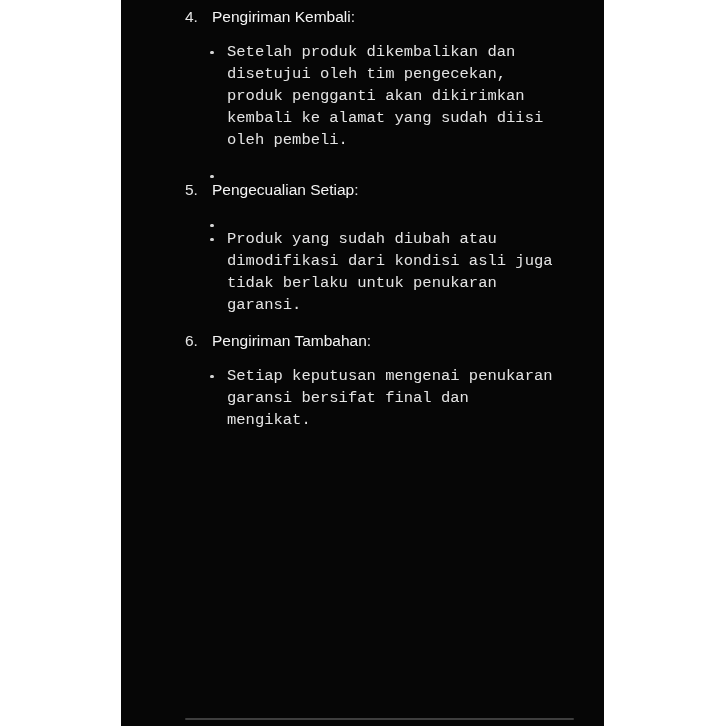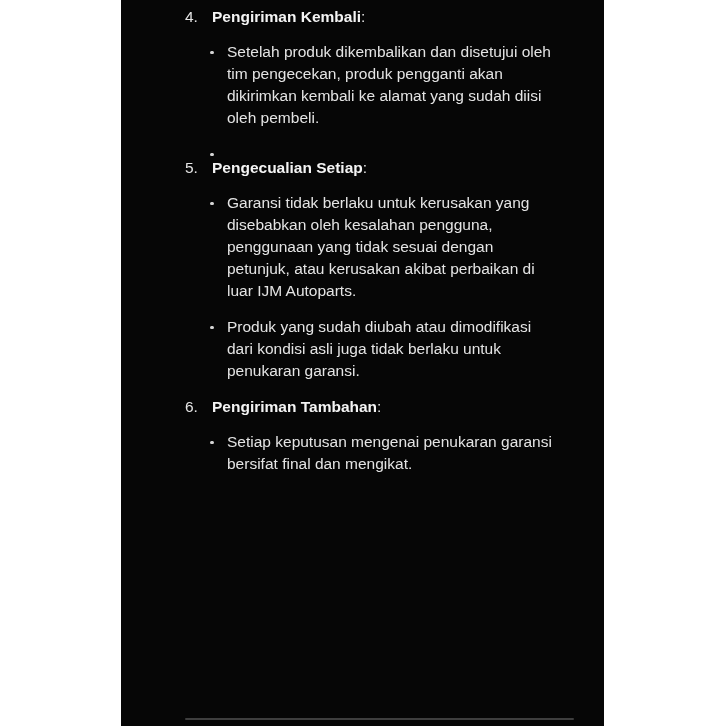--- a/index.html
+++ b/index.html
@@ -36,21 +36,21 @@
     padding-left:64px;
     margin-bottom:13px;
     color:var(--body-text);
   }
   .num{
     width:27px;
     flex:0 0 27px;
     font-weight:400;
   }
   .title{
-    font-weight:700;
+    font-weight:400;
     color:var(--heading-text);
     text-align:center;
   }
   .colon{
     font-weight:400;
     color:var(--body-text);
   }
   .bullet{
     display:flex;
     padding-left:86px;
@@ -65,20 +65,21 @@
     content:"";
     position:absolute;
     left:3px;top:9.5px;
     width:3.5px;height:3.5px;
     border-radius:50%;
     background:#d6d6d6;
   }
   .bullet-text{
     width:330px;
     max-width:330px;
+    font-family:Liberation Mono, monospace;
   }
   .divider{
     position:absolute;
     left:64px;
     top:718px;
     width:389px;
     height:2px;
     background:var(--divider);
     border-radius:1px;
   }
@@ -107,21 +108,20 @@
   </section>
 
   <section class="section">
     <div class="section-header">
       <span class="num">5.</span>
       <span class="title-wrap"><span class="title">Pengecualian Setiap</span><span class="colon">:</span></span>
     </div>
     <div class="bullets">
   <div class="bullet">
     <span class="dot"></span>
-    <span class="bullet-text">Garansi tidak berlaku untuk kerusakan yang disebabkan oleh kesalahan pengguna, penggunaan yang tidak sesuai dengan petunjuk, atau kerusakan akibat perbaikan di luar IJM Autoparts.</span>
   </div>
 
   <div class="bullet">
     <span class="dot"></span>
     <span class="bullet-text">Produk yang sudah diubah atau dimodifikasi dari kondisi asli juga tidak berlaku untuk penukaran garansi.</span>
   </div>
 </div>
   </section>
 
   <section class="section">

